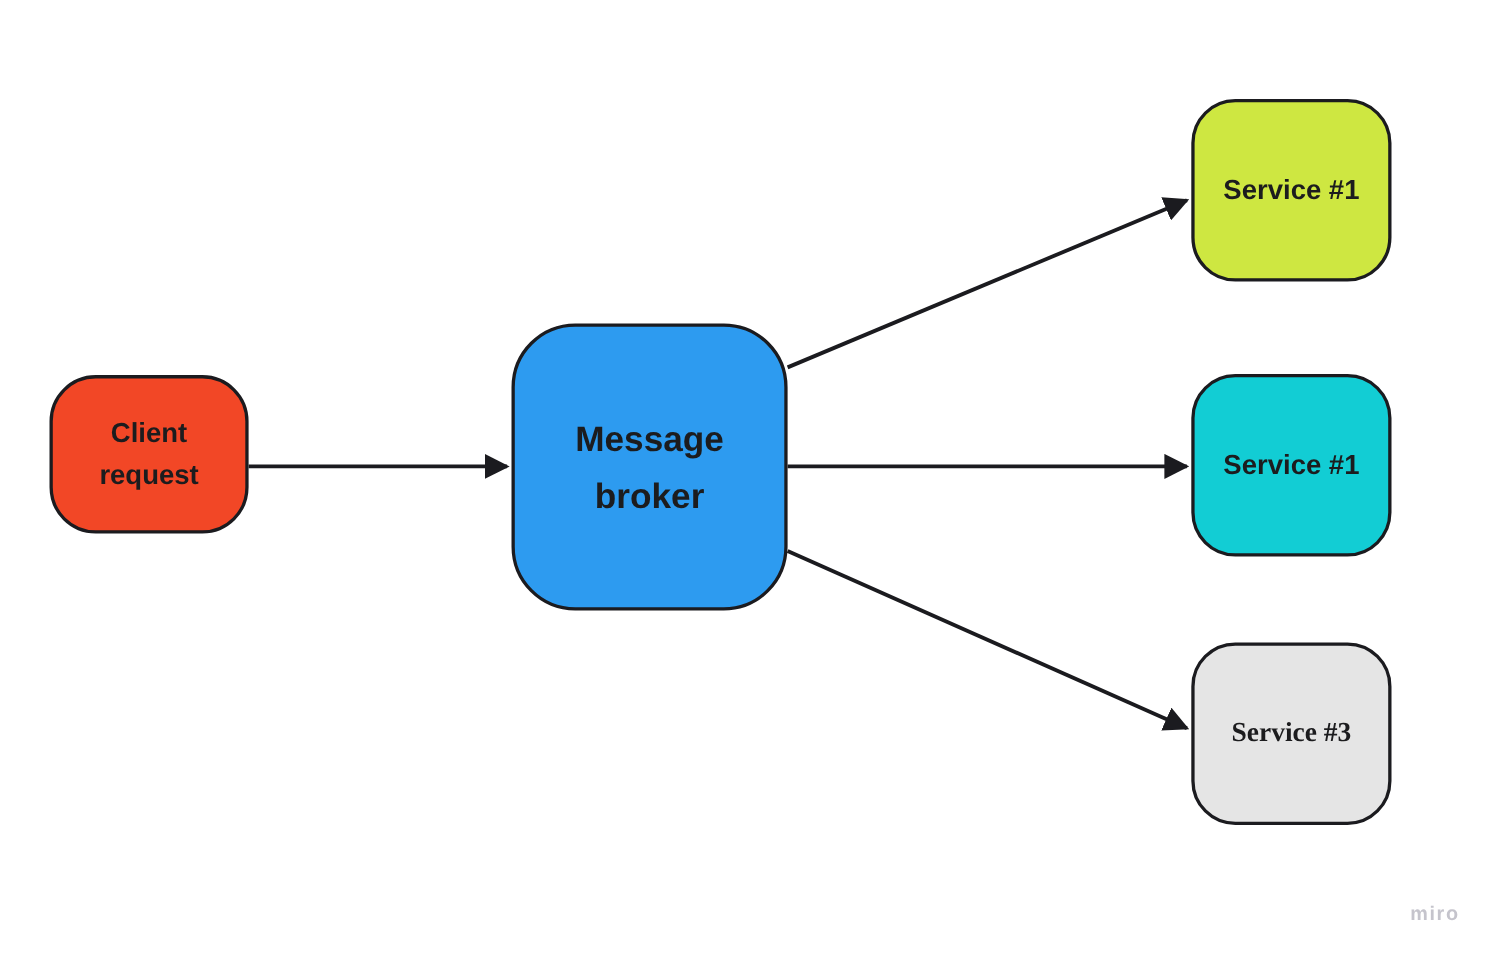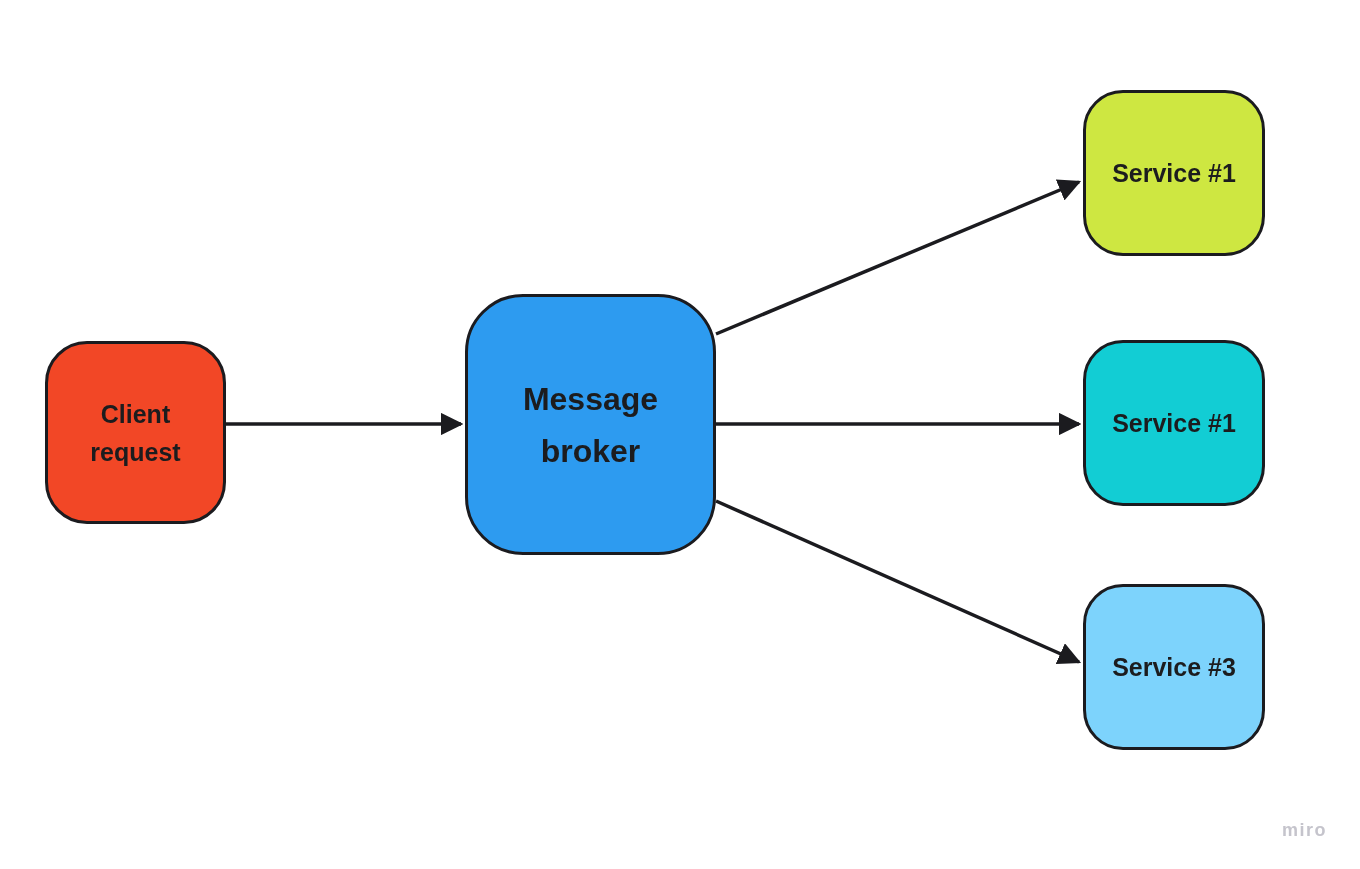--- a/index.html
+++ b/index.html
@@ -42,21 +42,21 @@
     cursor: default;
   }
   .node .node-label {
     display: block;
     width: 100%;
   }
   .node-client {
     left: 45px;
     top: 341px;
     width: 181px;
-    height: 183px;
+    height: 144px;
     border-radius: 42px;
     font-size: 25px;
     line-height: 38px;
     padding: 0 22px;
   }
   .node-broker {
     left: 465px;
     top: 294px;
     width: 251px;
     height: 261px;
@@ -113,19 +113,19 @@
   </div>
 
   <div class="node node-service node-service1" style="background-color: rgb(206, 231, 65);">
     <span class="node-label">Service #1</span>
   </div>
 
   <div class="node node-service node-service2" style="background-color: rgb(18, 205, 212);">
     <span class="node-label">Service #1</span>
   </div>
 
-  <div class="node node-service node-service3" style="background-color: #7dd3fc;">
+  <div class="node node-service node-service3" style="background-color: #e5e5e5; font-family: Liberation Serif, serif;">
     <span class="node-label">Service #3</span>
   </div>
 
   <div class="watermark">miro</div>
 
 </div>
 
 </body></html>

